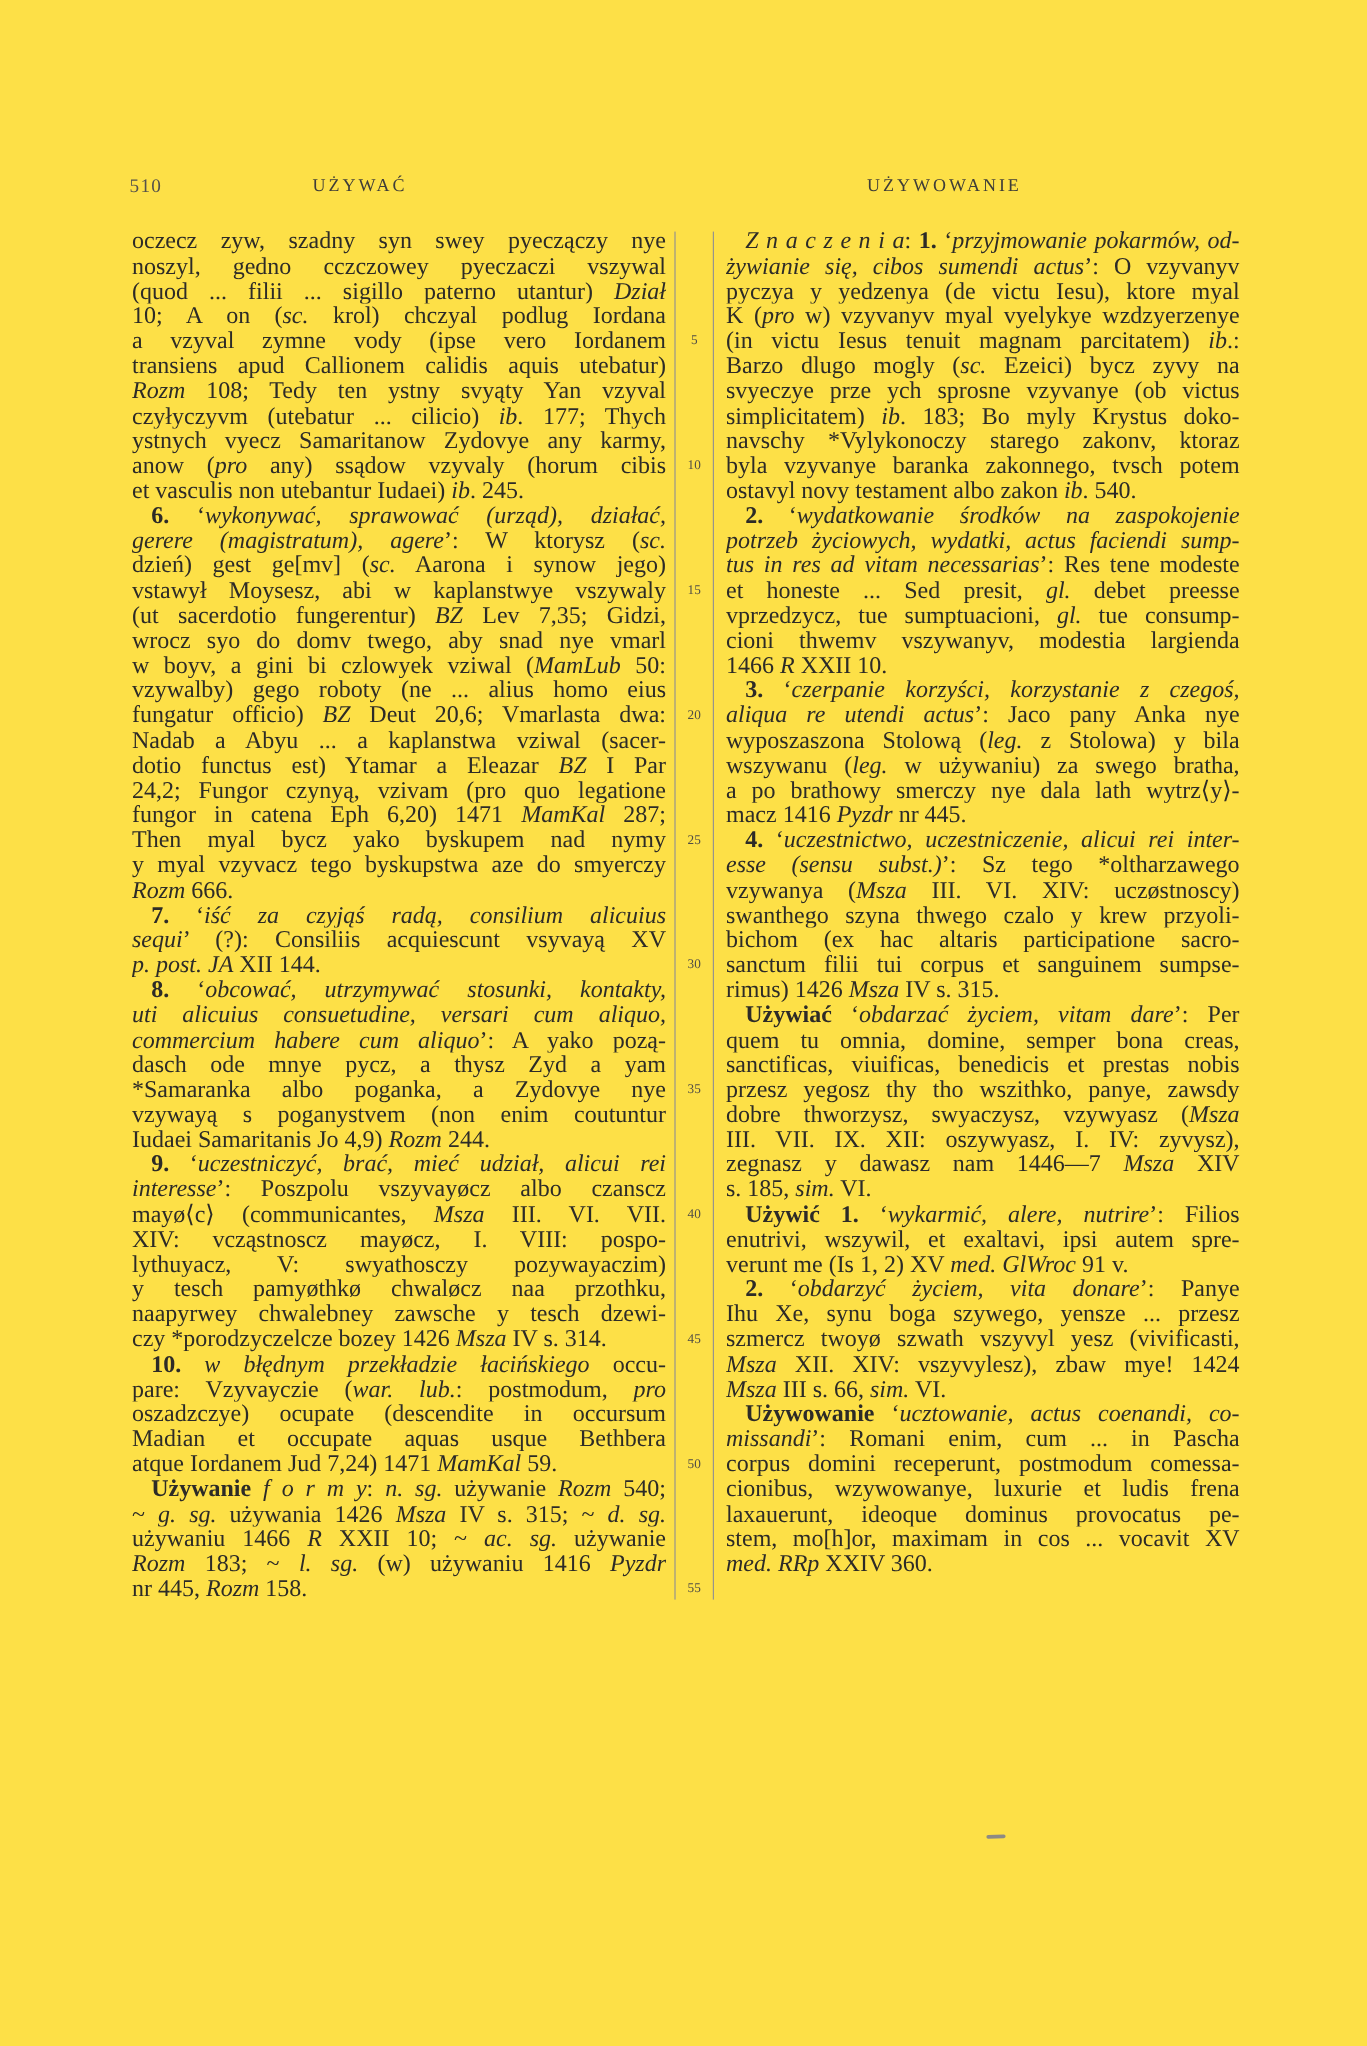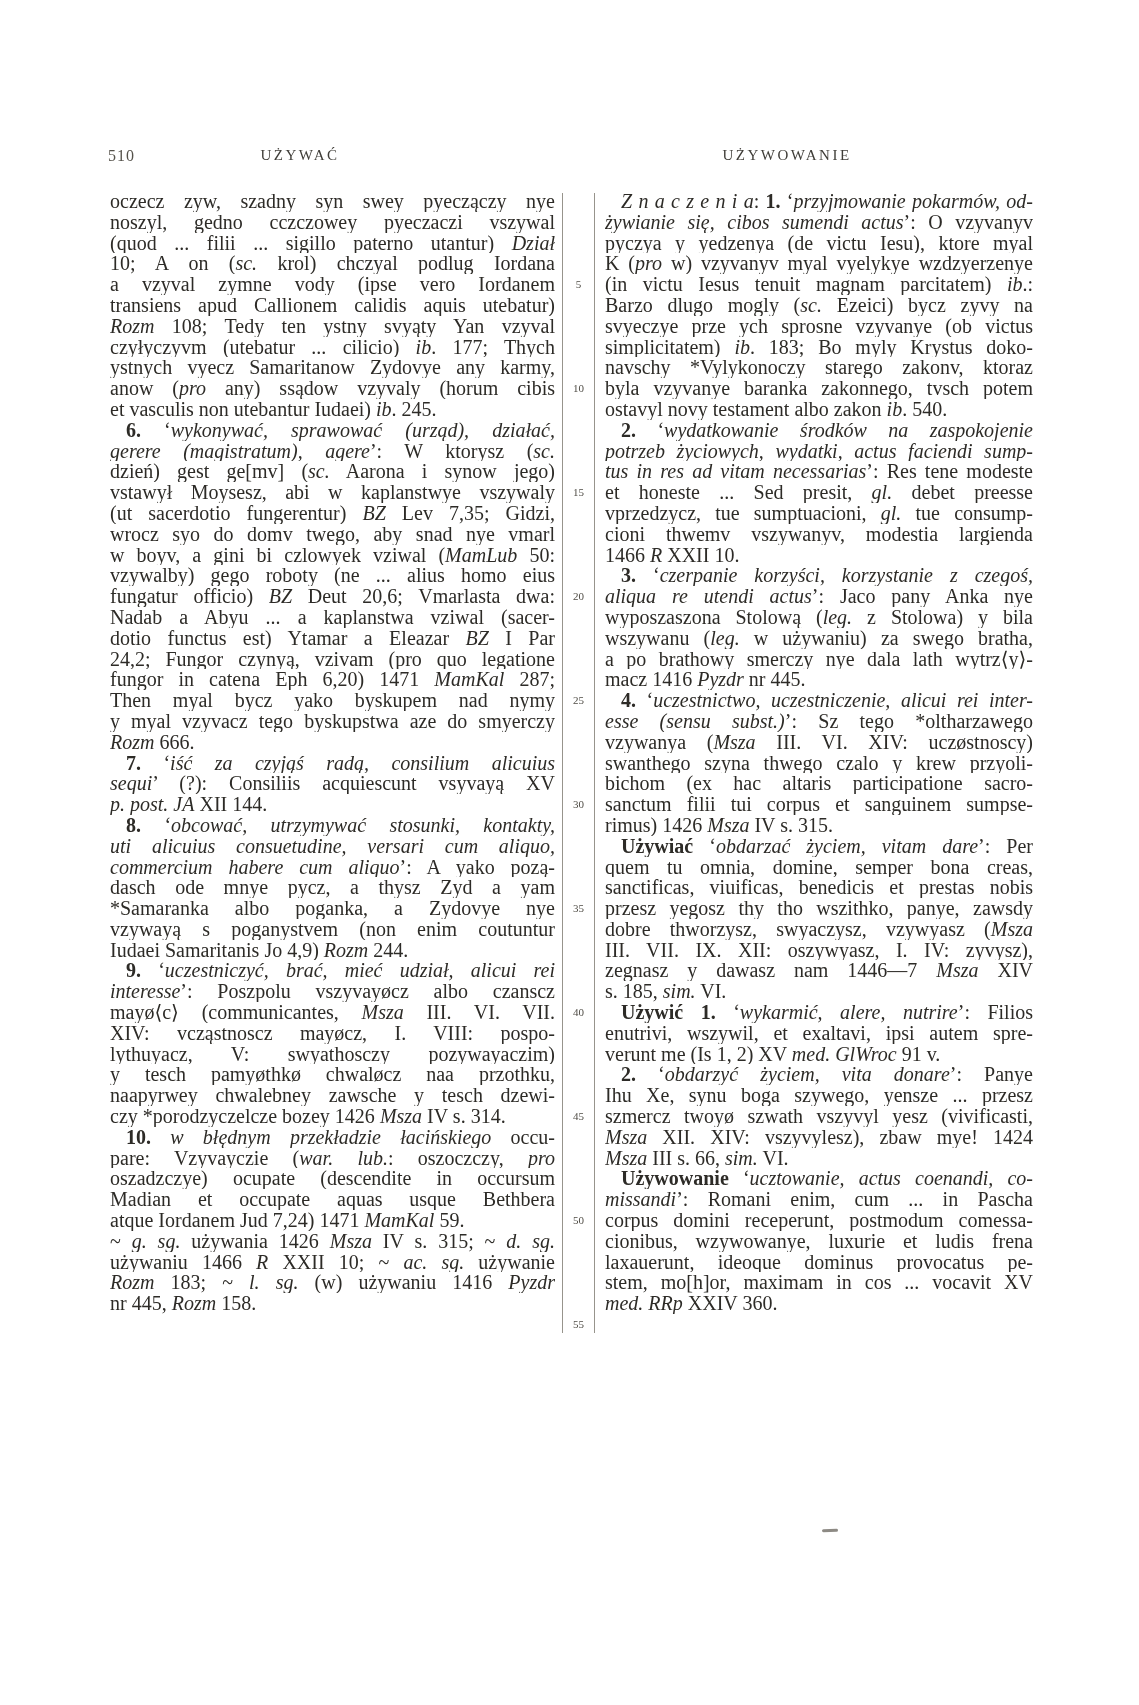--- a/index.html
+++ b/index.html
@@ -1,18 +1,18 @@
 <!DOCTYPE html>
 <html><head>
 <meta charset="utf-8">
 <style>
   html,body { margin:0; padding:0; background:#e9e7e2; }
   .page {
     position:relative; width:1139px; height:1705px;
-    background:#ffffff; color:#2d2b27;
+    background:#fde047; color:#2d2b27;
     font-family:"Liberation Serif","DejaVu Serif",serif;
     overflow:hidden;
   }
   .pagenum {
     position:absolute; top:147px; left:108px;
     font-size:16px; letter-spacing:1px; color:#55524b;
   }
   .running-head {
     position:absolute; top:147px; font-size:15px;
     letter-spacing:2.5px; color:#3f3d38; text-align:center;
@@ -96,24 +96,25 @@
         <div class="line end"><span>Iudaei Samaritanis Jo 4,9) </span><span class="i">Rozm</span><span> 244.</span></div>
         <div class="line indent"><span class="b">9.</span><span> ‘</span><span class="i">uczestniczyć, brać, mieć udział, alicui rei</span></div>
         <div class="line"><span class="i">interesse</span><span>’: Poszpolu vszyvayøcz albo czanscz</span></div>
         <div class="line"><span>mayø⟨c⟩ (communicantes, </span><span class="i">Msza</span><span> III. VI. VII.</span></div>
         <div class="line"><span>XIV: vcząstnoscz mayøcz, I. VIII: pospo-</span></div>
         <div class="line"><span>lythuyacz, V: swyathosczy pozywayaczim)</span></div>
         <div class="line"><span>y tesch pamyøthkø chwaløcz naa przothku,</span></div>
         <div class="line"><span>naapyrwey chwalebney zawsche y tesch dzewi-</span></div>
         <div class="line end"><span>czy *porodzyczelcze bozey 1426 </span><span class="i">Msza</span><span> IV s. 314.</span></div>
         <div class="line indent"><span class="b">10.</span><span> </span><span class="i">w błędnym przekładzie łacińskiego</span><span> occu-</span></div>
-        <div class="line"><span>pare: Vzyvayczie (</span><span class="i">war. lub.</span><span>: oszoczczy, </span><span class="i">pro</span></div>
+        <div class="line"><span>pare: Vzyvayczie (</span><span class="i">war. lub.</span><span>: postmodum, </span><span class="i">pro</span></div>
         <div class="line"><span>oszadzczye) ocupate (descendite in occursum</span></div>
         <div class="line"><span>Madian et occupate aquas usque Bethbera</span></div>
         <div class="line end"><span>atque Iordanem Jud 7,24) 1471 </span><span class="i">MamKal</span><span> 59.</span></div>
+        <div class="line indent"><span class="b">Używanie</span><span> </span><span class="i">f o r m y</span><span>: </span><span class="i">n. sg.</span><span> używanie </span><span class="i">Rozm</span><span> 540;</span></div>
         <div class="line"><span>~ </span><span class="i">g. sg.</span><span> używania 1426 </span><span class="i">Msza</span><span> IV s. 315; ~ </span><span class="i">d. sg.</span></div>
         <div class="line"><span>używaniu 1466 </span><span class="i">R</span><span> XXII 10; ~ </span><span class="i">ac. sg.</span><span> używanie</span></div>
         <div class="line"><span class="i">Rozm</span><span> 183; ~ </span><span class="i">l. sg.</span><span> (w) używaniu 1416 </span><span class="i">Pyzdr</span></div>
         <div class="line end"><span>nr 445, </span><span class="i">Rozm</span><span> 158.</span></div>
       </div>
     <div class="gutter">
       <div class="rule left"></div>
       <div class="numbers" id="gutter-numbers">
           <div class="gutter-row"></div>
           <div class="gutter-row"></div>

